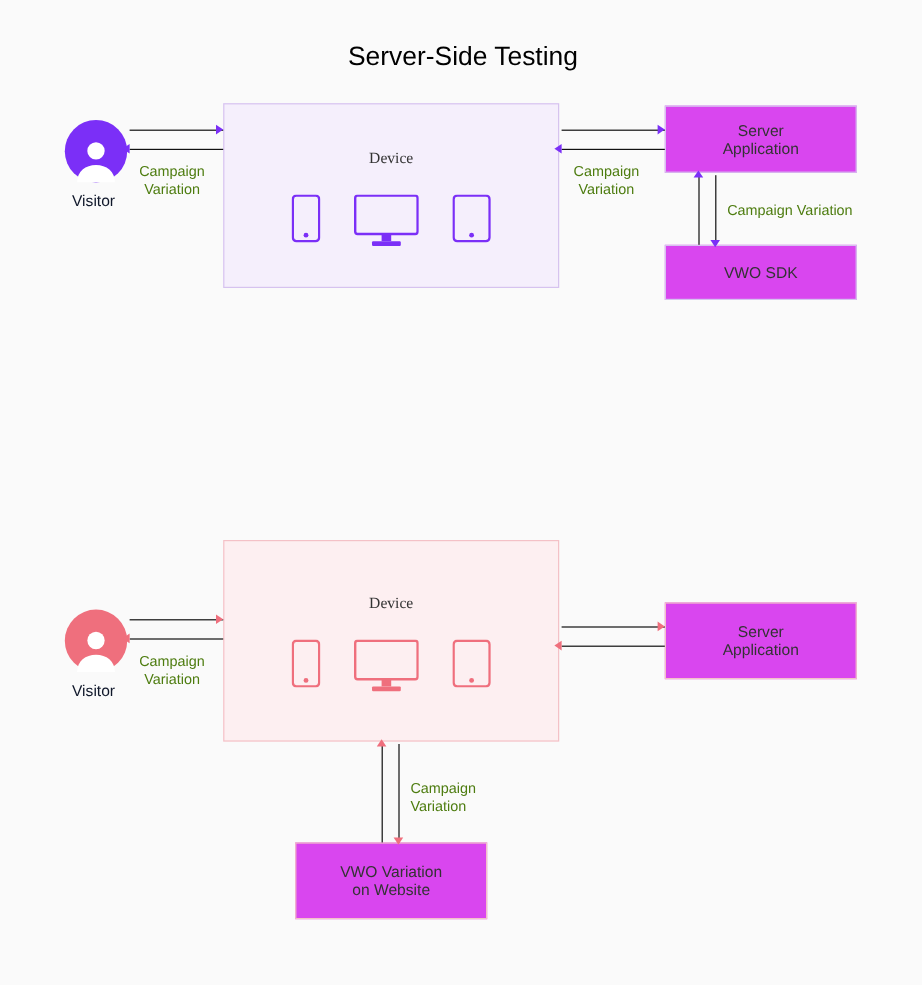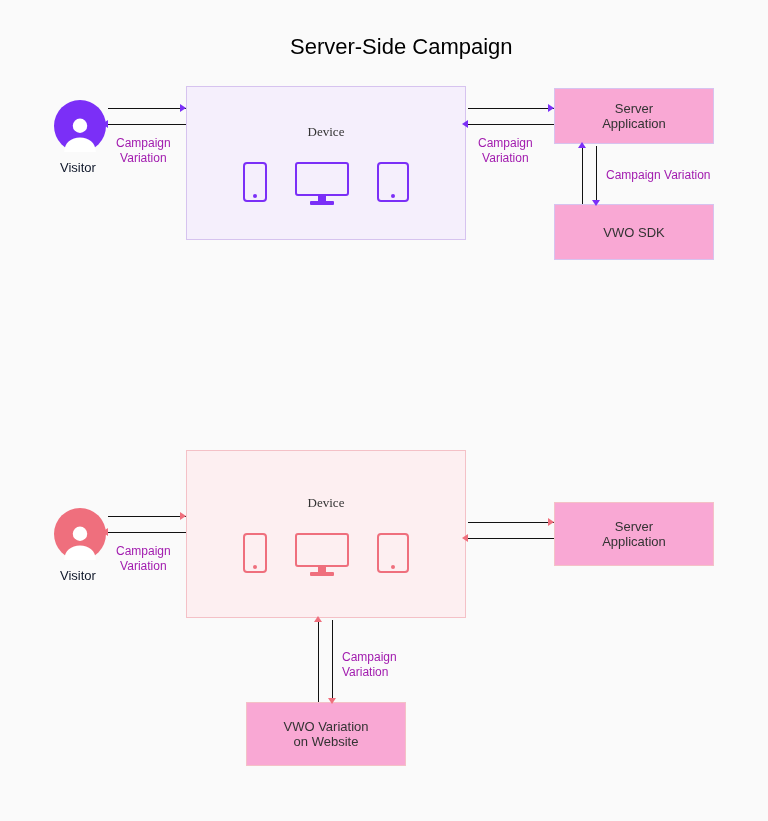--- a/index.html
+++ b/index.html
@@ -24,38 +24,38 @@
 }
 .canvas { position:relative; width:100%; height:100%; }
 .title {
   position:absolute;
   font-size:22px;
   font-weight:400;
   color:#000;
 }
 .box {
   position:absolute;
-  background:#f9a8d4;
+  background:#d946ef;
   border:1px solid;
   box-sizing:border-box;
   display:flex;
   align-items:center;
   justify-content:center;
   text-align:center;
   font-size:13px;
   color:#333;
 }
 .box.device { flex-direction:column;font-family:Liberation Serif, serif; }
 .box .label { font-weight:500; }
 .device-icons { display:flex; gap:28px; margin-top:22px; }
 
 .conn-label {
   position:absolute;
   font-size:12px;
-  color:#a21caf;
+  color:#4d7c0f;
   line-height:1.25;
   text-align:center;
   white-space:nowrap;
 }
 .visitor-label {
   position:absolute;
   font-size:13px;
   color:#0f172a;
 }
 
@@ -127,21 +127,21 @@
 
 
 .dev-ic svg { display:block; }
 
 </style>
 </head>
 <body>
 
 <div class="canvas">
 
-  <div class="title" style="left:290px; top:34px;">Server-Side Campaign</div>
+  <div class="title" style="left:290px; top:34px;">Server-Side Testing</div>
 
   <div class="avatar" style="left:54px; top:100px; background:var(--purple);">
     <svg viewBox="0 0 32 32">
       <circle cx="16" cy="12" r="5.5" fill="#fff"></circle>
       <path d="M4 32c0-7 5.4-11 12-11s12 4 12 11" fill="#fff"></path>
     </svg>
   </div>
   <div class="visitor-label" style="left:60px; top:160px;">Visitor</div>
 
   <div class="box device purple-box" style="left:186px; top:86px; width:280px; height:154px;">
@@ -165,21 +165,21 @@
             <rect x="1" y="1" width="30" height="38" rx="3" fill="none" stroke="#7b2ff7" stroke-width="2"></rect>
             <circle cx="16" cy="34" r="2" fill="#7b2ff7"></circle>
           </svg>
       </span>
     </div>
   </div>
 
   <div class="box purple-b" style="left:554px; top:88px; width:160px; height:56px; white-space:pre-line;">Server
 Application</div>
 
-  <div class="box purple-b" style="left:554px; top:204px; width:160px; height:56px;">VWO SDK</div>
+  <div class="box purple-b" style="left:554px; top:204px; width:160px; height:46px;">VWO SDK</div>
 
   <div class="arrowline h purple-line" style="left:108px; top:108px; width:78px;"></div>
   <div class="arrowhead right purple-head" style="left:180px; top:104px;"></div>
   <div class="arrowline h purple-line" style="left:108px; top:124px; width:78px;"></div>
   <div class="arrowhead left purple-head" style="left:102px; top:120px;"></div>
   <div class="conn-label" style="left:116px; top:136px; white-space:pre-line;">Campaign
 Variation</div>
 
   <div class="arrowline h purple-line" style="left:468px; top:108px; width:86px;"></div>
   <div class="arrowhead right purple-head" style="left:548px; top:104px;"></div>

